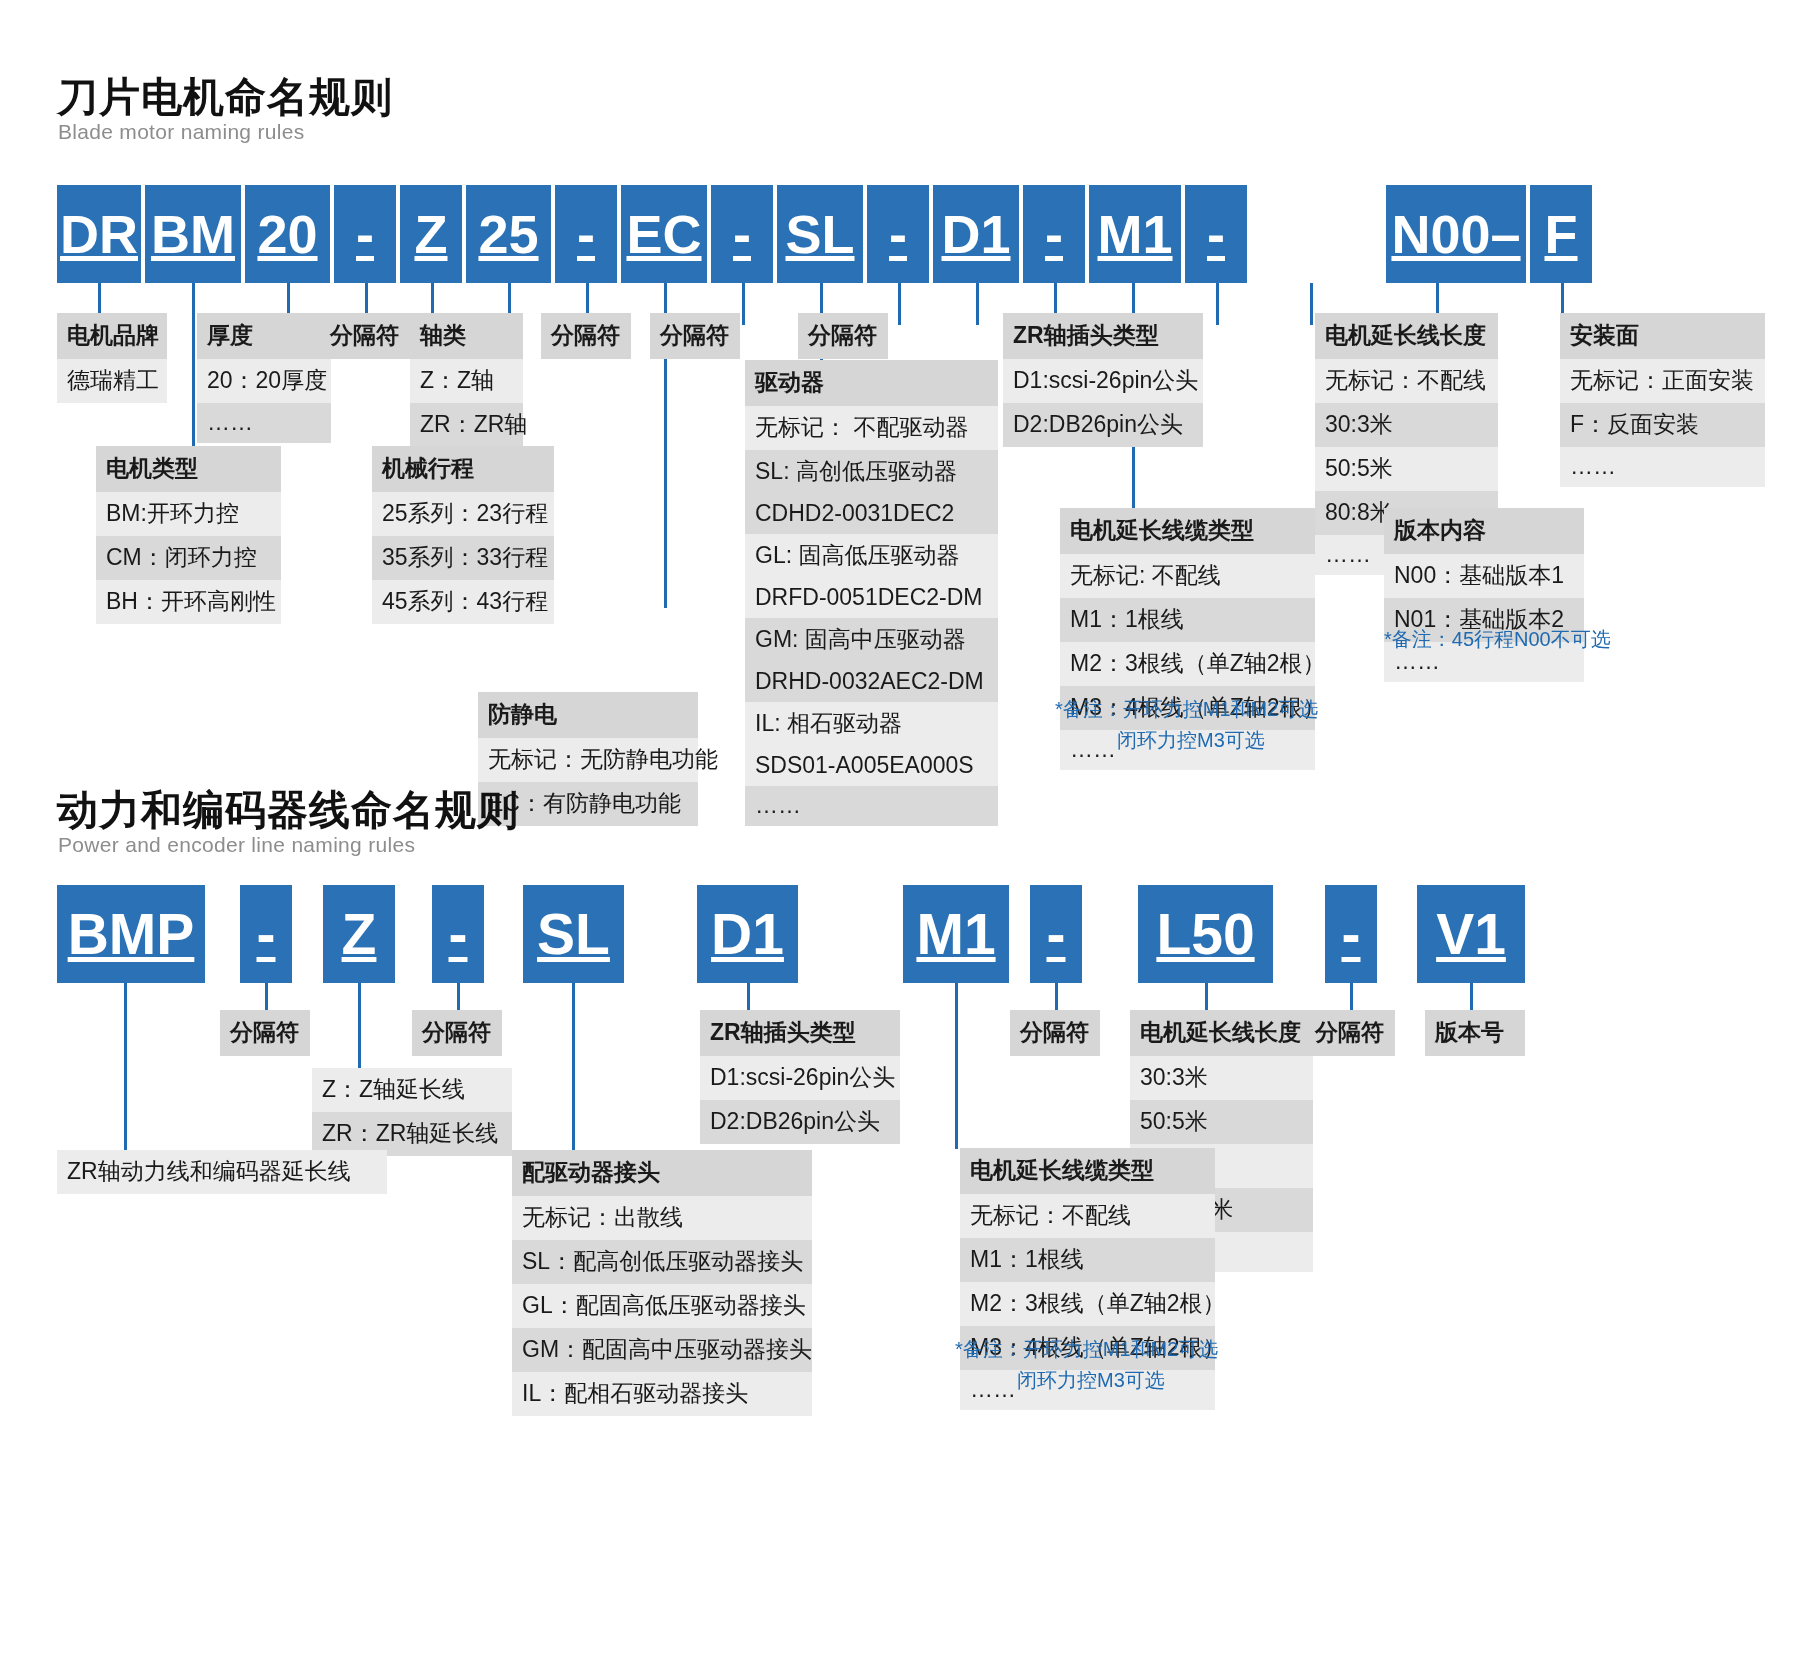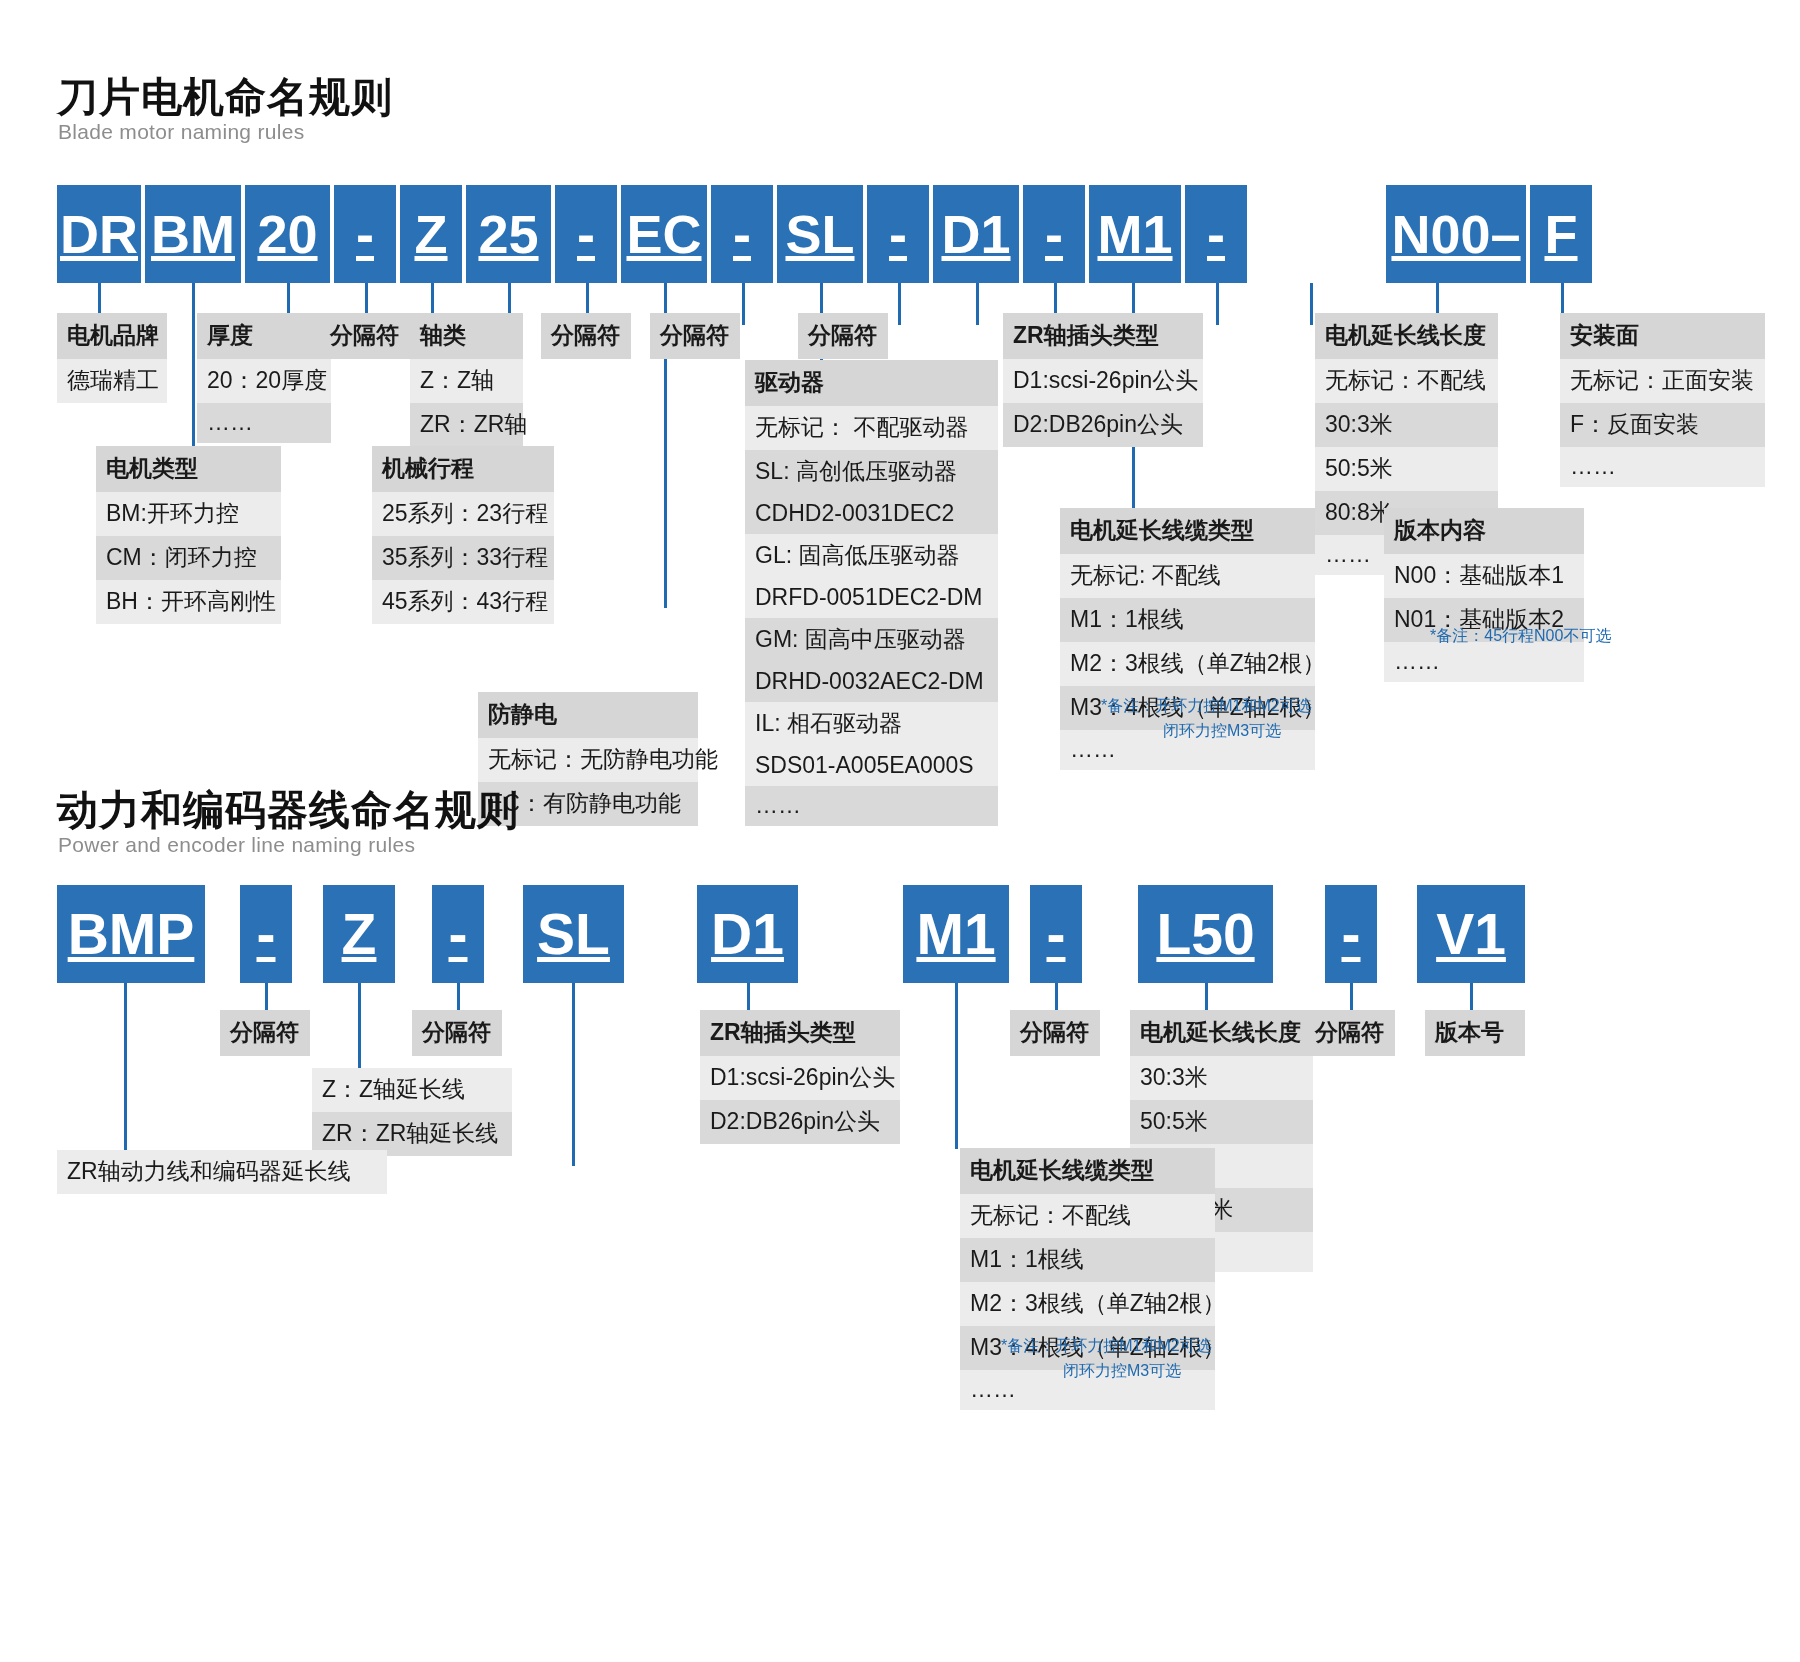--- a/index.html
+++ b/index.html
@@ -66,24 +66,23 @@
     padding: 6px 10px 7px 10px;
     white-space: nowrap;
     color: #1a1a1a;
   }
   .box .ln.a { background: #ececec; }
   .box .ln.b { background: #d9d9d9; }
 
   .note {
     position: absolute;
     color: #1f6ab0;
-    font-size: 16px;
+    font-size: 20px;
     line-height: 1.55;
     white-space: nowrap;
-    padding-left: 46px;
   }
 </style>
 </head>
 <body>
 
 <div class="page">
 
   <div class="sec-title" style="left:57px; top:70px;">刀片电机命名规则</div>
   <div class="sec-sub" style="left:58px; top:120px;">Blade motor naming rules</div>
 
@@ -295,20 +294,28 @@
 
   <div class="box" style="left:312px; top:1068px; width:200px;">
     <div class="ln a">Z：Z轴延长线</div>
     <div class="ln b">ZR：ZR轴延长线</div>
   </div>
 
   <div class="box" style="left:57px; top:1150px; width:330px;border-radius:16px;">
     <div class="ln a">ZR轴动力线和编码器延长线</div>
   </div>
 
+  <div class="box" style="left:512px; top:1150px; width:300px;">
+    <div class="hdr">配驱动器接头</div>
+    <div class="ln a">无标记：出散线</div>
+    <div class="ln b">SL：配高创低压驱动器接头</div>
+    <div class="ln a">GL：配固高低压驱动器接头</div>
+    <div class="ln b">GM：配固高中压驱动器接头</div>
+    <div class="ln a">IL：配相石驱动器接头</div>
+  </div>
 
   <div class="box" style="left:960px; top:1148px; width:255px;">
     <div class="hdr">电机延长线缆类型</div>
     <div class="ln a">无标记：不配线</div>
     <div class="ln b">M1：1根线</div>
     <div class="ln a">M2：3根线（单Z轴2根）</div>
     <div class="ln b">M3：4根线（单Z轴2根）</div>
     <div class="ln a">……</div>
   </div>
 

